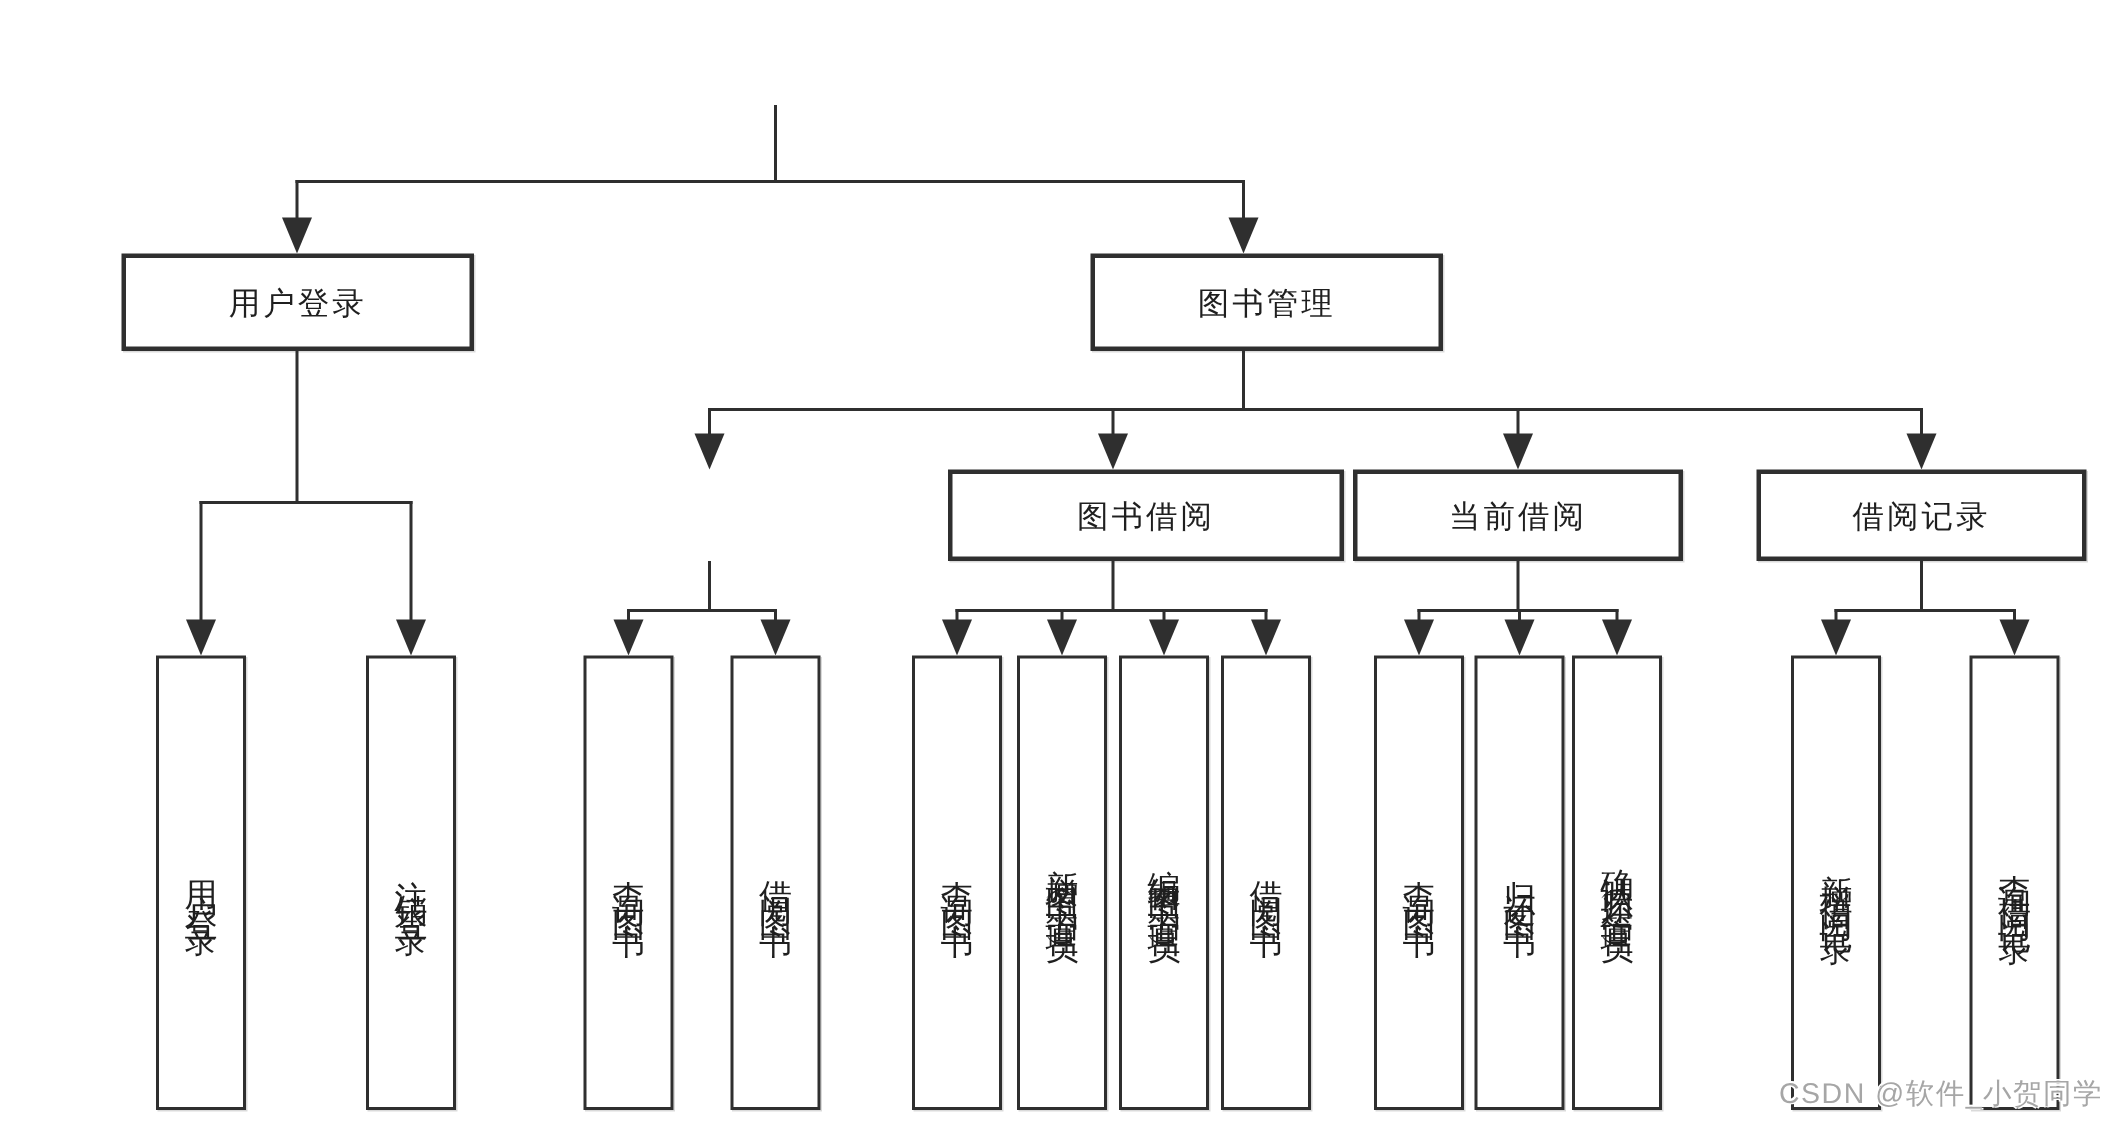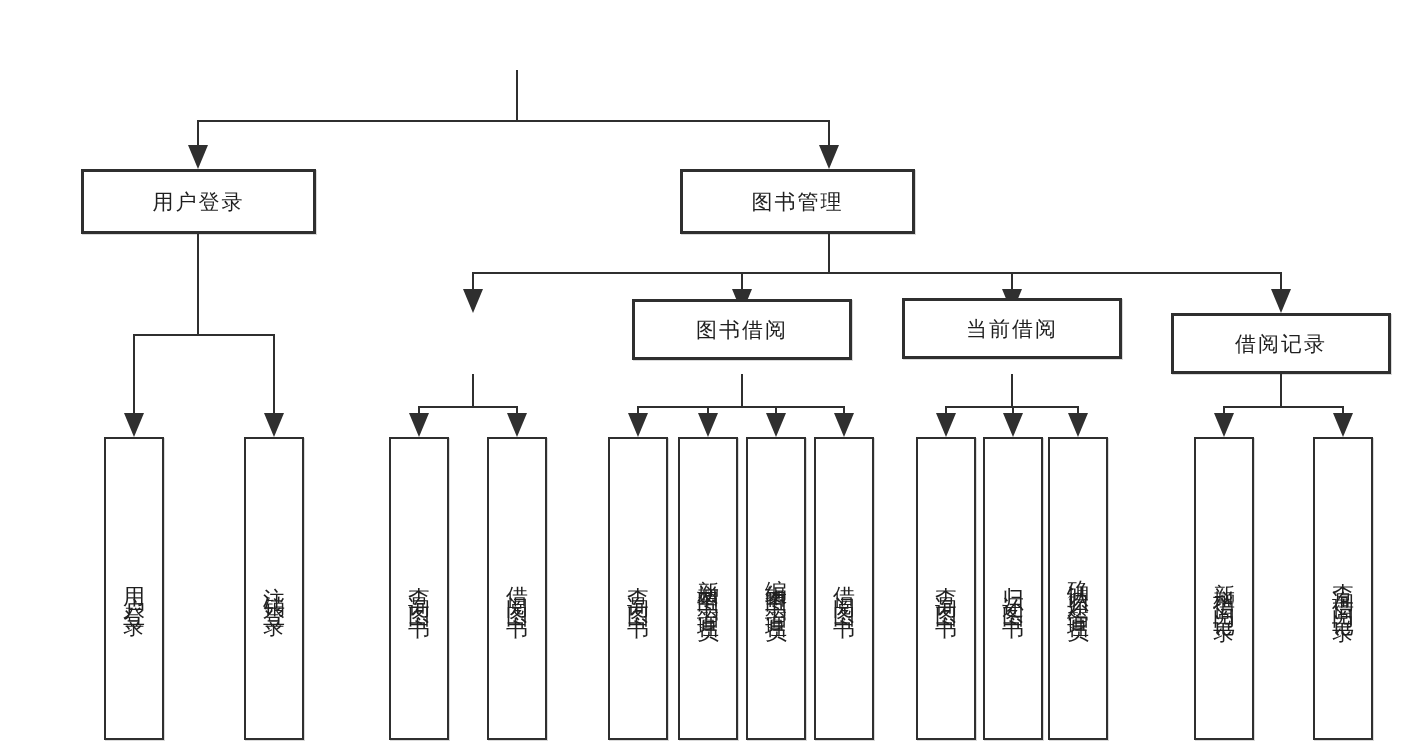--- a/index.html
+++ b/index.html
@@ -66,21 +66,21 @@
   <div class="vline" style="left:516px; top:70px;  height:52px;"></div>
   <div class="hline" style="left:197px; top:120px; width:633px;"></div>
   <div class="vline" style="left:197px; top:120px; height:28px;"></div>
   <div class="arrow" style="left:188px; top:145px;"></div>
   <div class="vline" style="left:828px; top:120px; height:28px;"></div>
   <div class="arrow" style="left:819px; top:145px;"></div>
 
   <div class="box" style="left:81px; top:169px; width:235px; height:65px;">
     <span>用户登录</span>
   </div>
-  <div class="box" style="left:680px; top:169px; width:235px; height:65px;">
+  <div class="box" style="left:727px; top:169px; width:235px; height:65px;">
     <span>图书管理</span>
   </div>
 
   <div class="vline" style="left:197px; top:234px; height:100px;"></div>
   <div class="hline" style="left:133px; top:334px; width:142px;"></div>
   <div class="vline" style="left:133px; top:334px; height:81px;"></div>
   <div class="arrow" style="left:124px; top:413px;"></div>
   <div class="vline" style="left:273px; top:334px; height:81px;"></div>
   <div class="arrow" style="left:264px; top:413px;"></div>
 
@@ -88,24 +88,24 @@
   <div class="hline" style="left:472px; top:272px; width:810px;"></div>
   <div class="vline" style="left:472px;  top:272px; height:20px;"></div>
   <div class="arrow" style="left:463px;  top:289px;"></div>
   <div class="vline" style="left:741px;  top:272px; height:20px;"></div>
   <div class="arrow" style="left:732px;  top:289px;"></div>
   <div class="vline" style="left:1011px; top:272px; height:20px;"></div>
   <div class="arrow" style="left:1002px; top:289px;"></div>
   <div class="vline" style="left:1280px; top:272px; height:20px;"></div>
   <div class="arrow" style="left:1271px; top:289px;"></div>
 
-  <div class="box" style="left:632px;  top:299px; width:220px; height:61px;">
+  <div class="box" style="left:632px;  top:313px; width:264px; height:61px;">
     <span>图书借阅</span>
   </div>
-  <div class="box" style="left:902px;  top:298px; width:220px; height:61px;">
+  <div class="box" style="left:902px;  top:313px; width:220px; height:61px;">
     <span>当前借阅</span>
   </div>
   <div class="box" style="left:1171px; top:313px; width:220px; height:61px;">
     <span>借阅记录</span>
   </div>
 
   <div class="vline" style="left:472px; top:374px; height:34px;"></div>
   <div class="hline" style="left:418px; top:406px; width:100px;"></div>
   <div class="vline" style="left:418px; top:406px; height:10px;"></div>
   <div class="arrow" style="left:409px; top:413px;"></div>
@@ -176,14 +176,15 @@
     <span class="vtext" style="letter-spacing:6px;">确认归还（管理员）</span>
   </div>
 
   <div class="box leafbox" style="left:1194px; top:437px; width:60px; height:303px;">
     <span class="vtext" style="letter-spacing:8px;">新增借阅记录</span>
   </div>
   <div class="box leafbox" style="left:1313px; top:437px; width:60px; height:303px;">
     <span class="vtext" style="letter-spacing:8px;">查询借阅记录</span>
   </div>
 
+  <div class="watermark">CSDN @软件_小贺同学</div>
 
 </div>
 
 </body></html>

